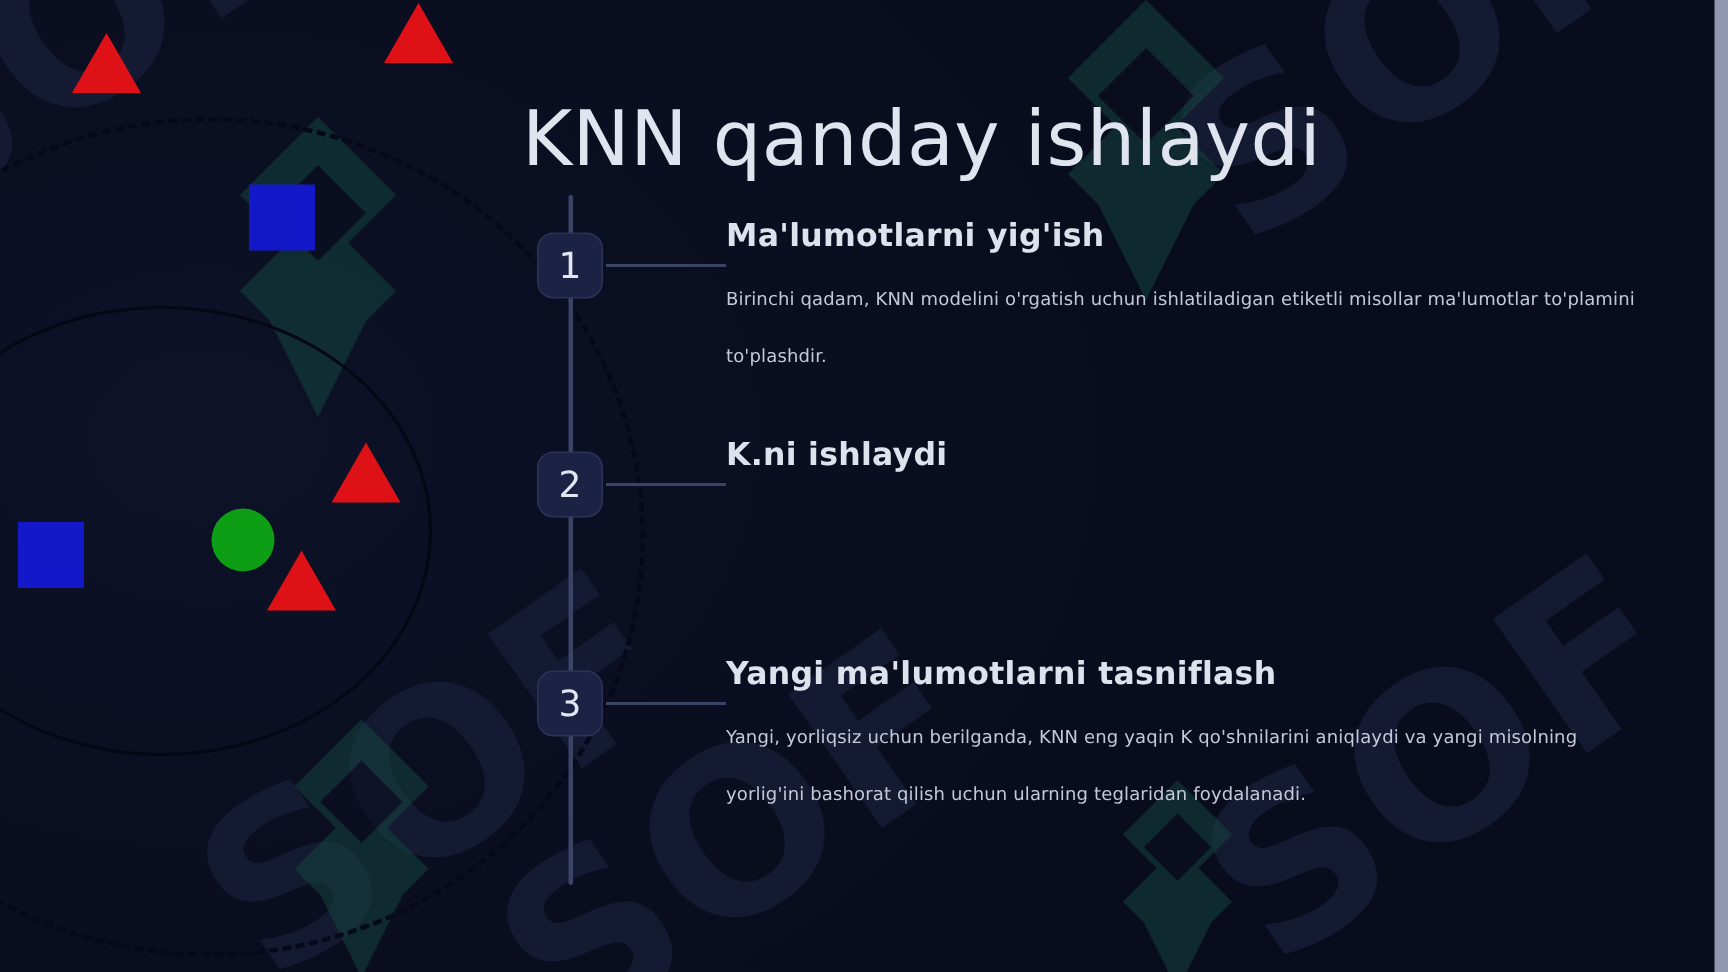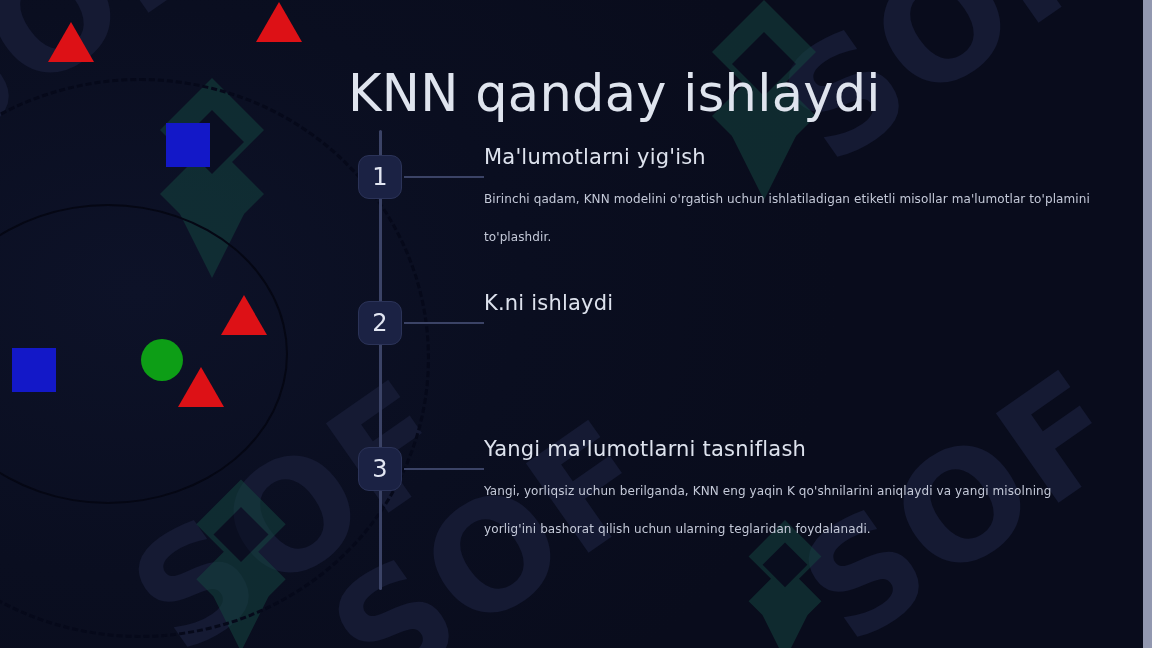--- a/index.html
+++ b/index.html
@@ -127,21 +127,21 @@
     background:#3b4366;
   }
   .step-body {
     position:absolute;
     left:126px; top:-10px;
     width:614px;
   }
   .step-title {
     font-size:21px;
     color:#dde2ed;
-    font-weight:400;
+    font-weight:700;
     margin-bottom:11px;
     letter-spacing:.2px;
   }
   .step-desc {
     font-size:12px;
     line-height:38px;
     color:#c4c9d8;
     letter-spacing:.1px;
   }
 

